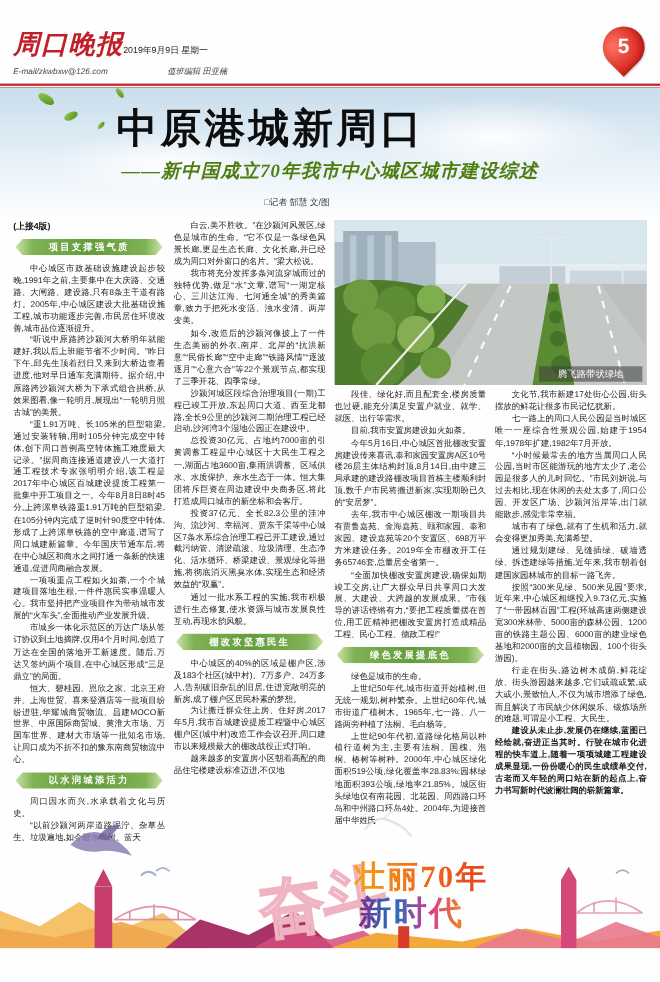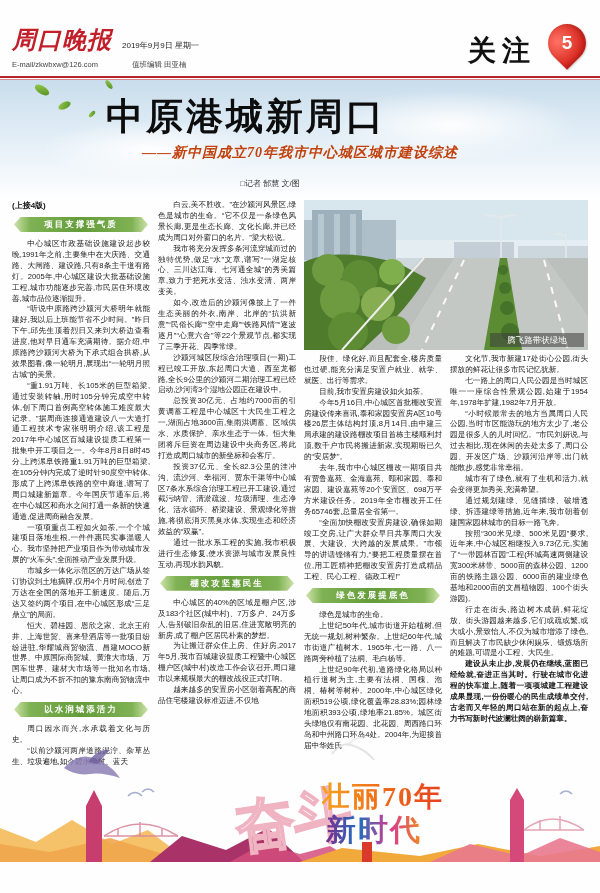--- a/index.html
+++ b/index.html
@@ -2,36 +2,36 @@
 <html><head>
 <meta charset="utf-8">
 <style>
   * { box-sizing: border-box; }
   html,body { margin:0; padding:0; }
   body { width:600px; height:893px; background:#ffffff; font-family:"Liberation Sans","DejaVu Sans",sans-serif; }
   .page { position:relative; width:600px; height:893px; background:#fefefe; overflow:hidden; }
 
   
   .header { position:absolute; top:24px; left:12px; right:12px; height:52px; }
-  .mast-row { display:flex; align-items:baseline; gap:10px; }
+  .mast-row { display:flex; align-items:baseline; gap:0; }
   .masthead { font-family:"Liberation Serif","DejaVu Serif",serif; font-style:italic; font-weight:900; font-size:24px; color:#c21f2a; letter-spacing:1px; }
   .dateline { font-size:8px; color:#222; }
-  .subline { display:flex; gap:34px; margin-top:4px; font-size:7.5px; color:#444; }
+  .subline { display:flex; gap:54px; margin-top:4px; font-size:7.5px; color:#444;font-style:italic; }
   .section-label { position:absolute; right:52px; top:8px; font-family:"Liberation Serif","DejaVu Serif",serif; font-weight:900; font-size:28px; letter-spacing:6px; color:#111; }
   .pin { position:absolute; right:2px; top:0px; width:38px; height:38px; background:radial-gradient(circle at 35% 30%, #ff7364, #d6251d 72%); border-radius:50% 50% 50% 0; transform:rotate(-45deg); box-shadow:inset -2px -2px 5px rgba(0,0,0,.18), 0 1px 2px rgba(0,0,0,.25); }
   .pin span { display:block; transform:rotate(45deg); color:#fff; font-weight:bold; font-size:19px; text-align:center; line-height:38px; }
   .rule-a { position:absolute; top:76px; left:0; width:600px; height:2px; background:#b5252c; }
   .rule-b { position:absolute; top:79px; left:0; width:600px; height:1px; background:#d88a8e; }
 
   
   .sky { position:absolute; top:80px; left:0; width:600px; height:122px; background:linear-gradient(180deg,#c9ddec 0%,#e4eff7 50%,#ffffff 100%); overflow:hidden; }
   .cloud { position:absolute; background:radial-gradient(ellipse at center, rgba(255,255,255,.95) 0%, rgba(255,255,255,0) 70%); }
   .leaf { position:absolute; background:linear-gradient(135deg,#9ccf52,#4e8a1f); border-radius:60% 40% 60% 40%; }
   .headline-title { position:absolute; top:92px; left:0; width:492px; text-align:center; font-family:"Liberation Serif","DejaVu Serif",serif; font-weight:900; font-size:37px; letter-spacing:3px; color:#0d0d0d; }
-  .headline-sub { position:absolute; top:144px; left:0; width:600px; text-align:center; font-family:"Liberation Serif","DejaVu Serif",serif; font-style:italic; font-weight:bold; font-size:14px; letter-spacing:1px; color:#c2410c; }
+  .headline-sub { position:absolute; top:144px; left:0; width:600px; text-align:center; font-family:"Liberation Serif","DejaVu Serif",serif; font-style:italic; font-weight:bold; font-size:17px; letter-spacing:1px; color:#4d7c0f; }
   .byline { position:absolute; top:178px; left:0; width:540px; text-align:center; font-size:8px; color:#333; }
 
   
   .cols { position:absolute; top:200px; left:12px; width:576px; height:586px; display:flex; gap:8px; }
   .col { width:138px; height:586px; overflow:hidden; }
   .col.padded { padding-top:154px; }
   .note { font-size:8px; font-weight:bold; color:#111; margin:0 0 6px 0; }
   .ribbon { height:15px; line-height:15px; margin:5px 2px 7px 2px; text-align:center; color:#fff; font-size:8.5px; font-weight:bold; letter-spacing:2px;
             clip-path:polygon(0 50%, 5% 0, 95% 0, 100% 50%, 95% 100%, 5% 100%);
             background:linear-gradient(90deg,#cde3a8 0%,#7fb254 12%,#649c3a 50%,#7fb254 88%,#cde3a8 100%); }
@@ -59,21 +59,20 @@
 
   <div class="header">
     <div class="mast-row">
       <span class="masthead">周口晚报</span>
       <span class="dateline">2019年9月9日 星期一</span>
     </div>
     <div class="subline">
       <span>E-mail/zkwbxw@126.com</span>
       <span>值班编辑 田亚楠</span>
     </div>
-    <div class="section-label">关注</div>
     <div class="pin">
       <span>5</span>
     </div>
   </div>
   <div class="rule-a"></div>
   <div class="rule-b"></div>
 
   <div class="sky">
     <div class="cloud" style="left:320px;top:10px;width:260px;height:70px;"></div>
     <div class="cloud" style="left:40px;top:40px;width:220px;height:60px;"></div>

